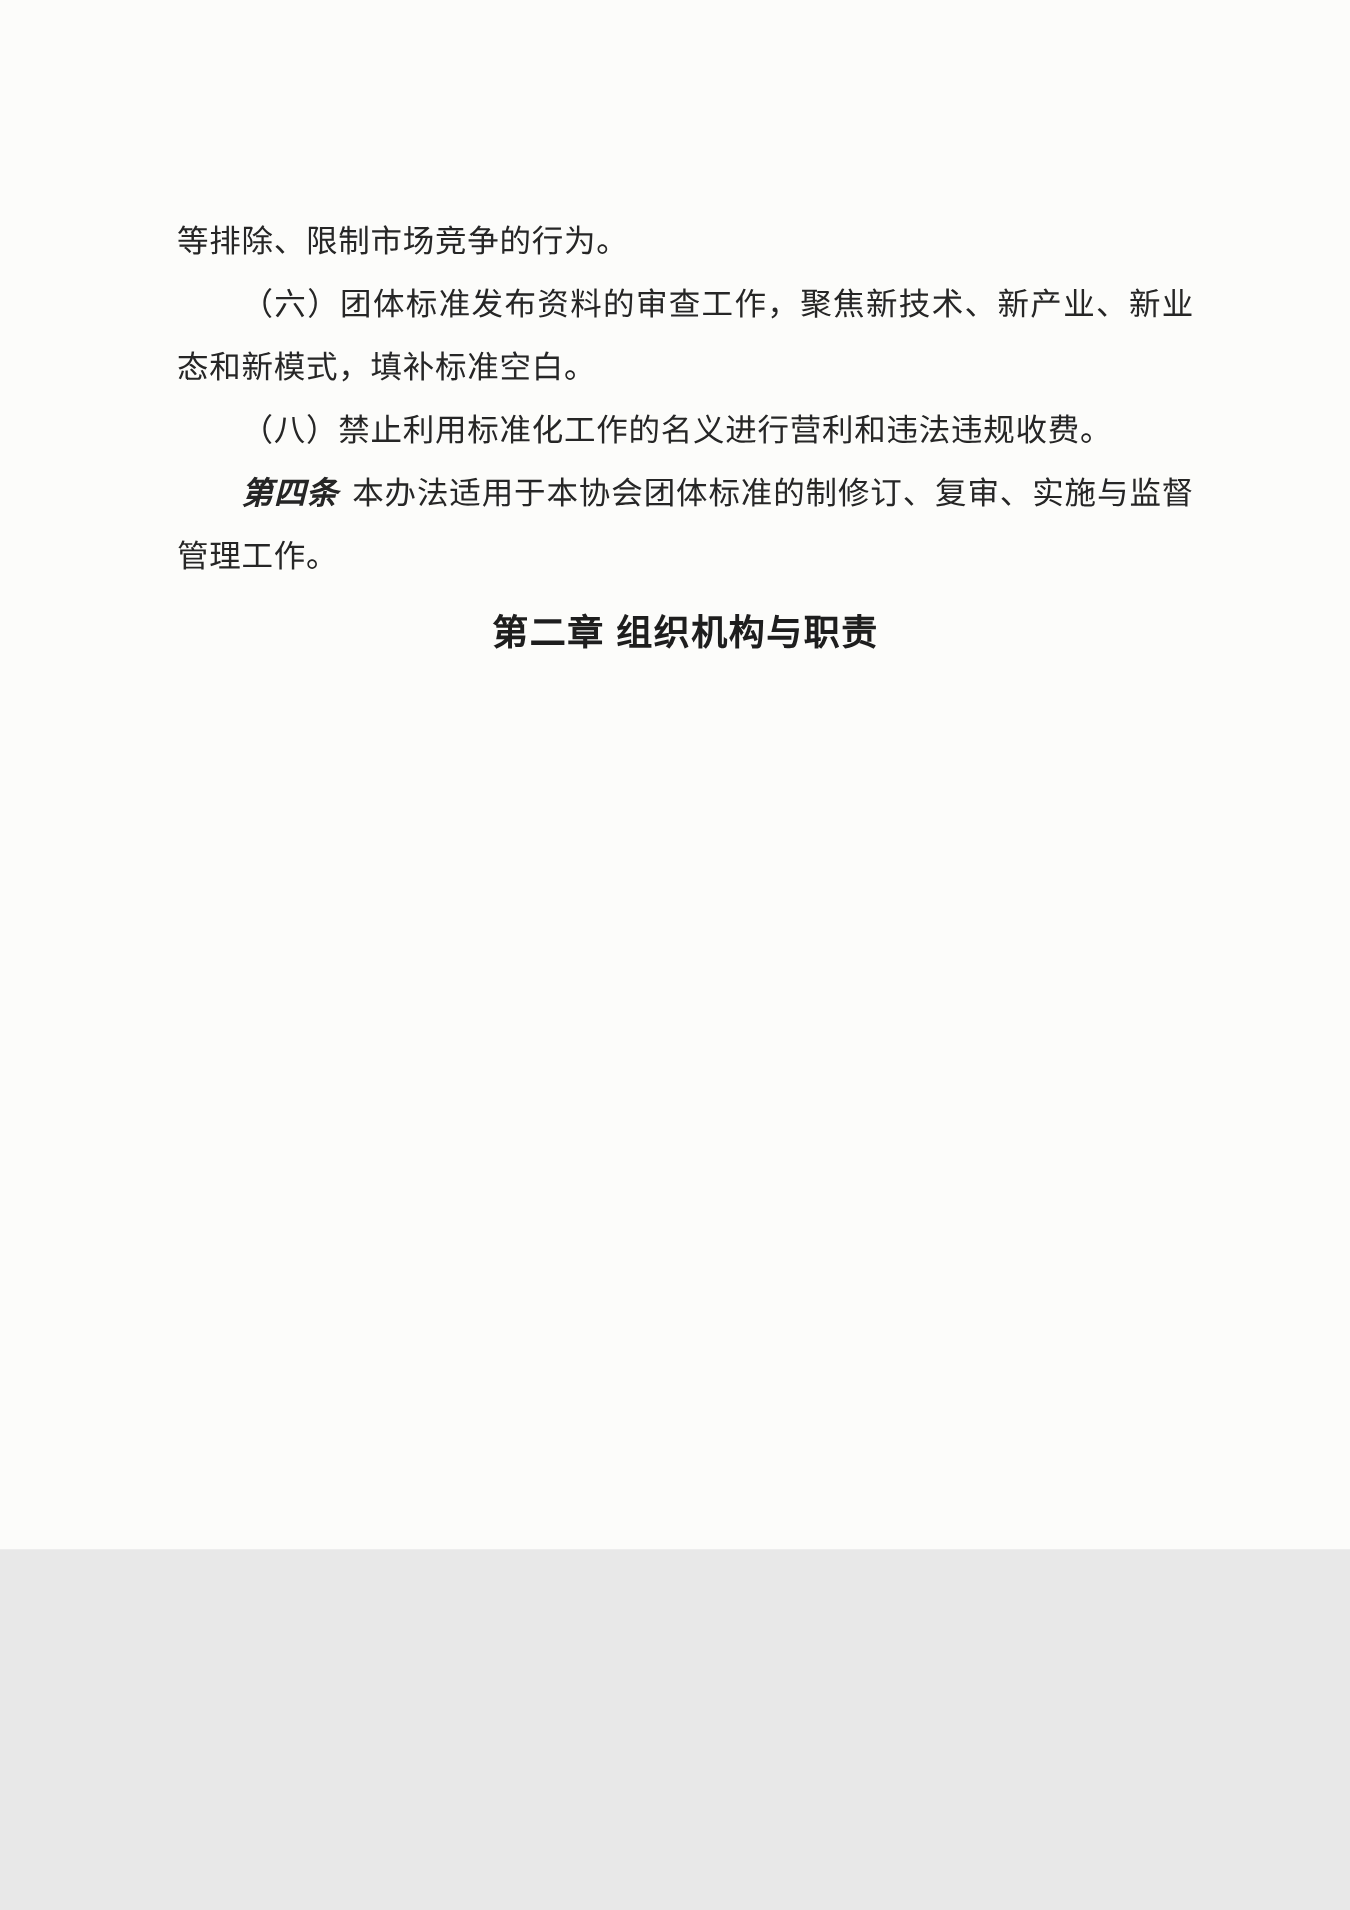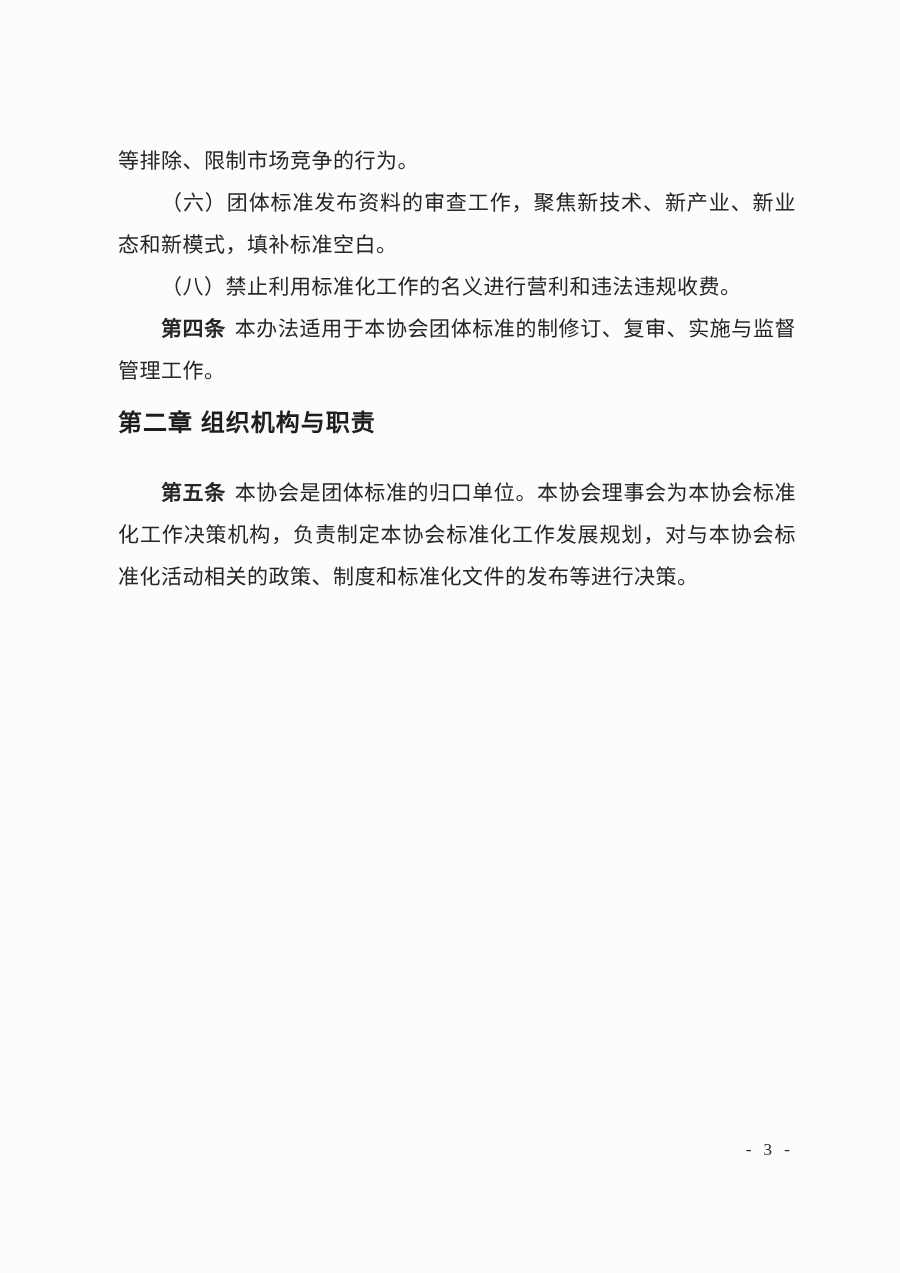--- a/index.html
+++ b/index.html
@@ -3,21 +3,21 @@
 <meta charset="utf-8">
 <style>
   html, body {
     margin: 0;
     padding: 0;
     background: #e8e8e8;
   }
   .page {
     position: relative;
     width: 900px;
-    height: 1273px;
+    height: 1033px;
     margin: 0 auto;
     background: #fcfcfa;
     overflow: hidden;
     font-family: "Liberation Serif", "DejaVu Serif", serif;
     color: #262626;
   }
   .content {
     position: absolute;
     left: 118px;
     top: 140px;
@@ -29,28 +29,29 @@
     line-height: 42px;
     text-align: justify;
     letter-spacing: 0.5px;
   }
   .para.indent {
     text-indent: 43px;
   }
   .article-label {
     font-weight: bold;
     margin-right: 9px;
+    font-style: italic;
   }
   .chapter-heading {
     margin: 10px 0 28px 0;
     font-family: "Liberation Sans", "DejaVu Sans", sans-serif;
     font-weight: 700;
     font-size: 24px;
     line-height: 42px;
-    text-align: left;
+    text-align: center;
     letter-spacing: 1px;
     color: #1e1e1e;
   }
   .page-number {
     position: absolute;
     top: 1140px;
     right: 106px;
     font-size: 17px;
     letter-spacing: 4px;
     color: #2a2a2a;
@@ -67,20 +68,19 @@
 
     <p class="para indent">（六）团体标准发布资料的审查工作，聚焦新技术、新产业、新业态和新模式，填补标准空白。</p>
 
 
     <p class="para indent">（八）禁止利用标准化工作的名义进行营利和违法违规收费。</p>
 
     <p class="para indent"><span class="article-label">第四条</span><span>本办法适用于本协会团体标准的制修订、复审、实施与监督管理工作。</span></p>
 
     <h2 class="chapter-heading">第二章 组织机构与职责</h2>
 
-    <p class="para indent"><span class="article-label">第五条</span><span>本协会是团体标准的归口单位。本协会理事会为本协会标准化工作决策机构，负责制定本协会标准化工作发展规划，对与本协会标准化活动相关的政策、制度和标准化文件的发布等进行决策。</span></p>
 
 
 
   </div>
 
   <div class="page-number">- 3 -</div>
 </div>
 
 </body></html>

